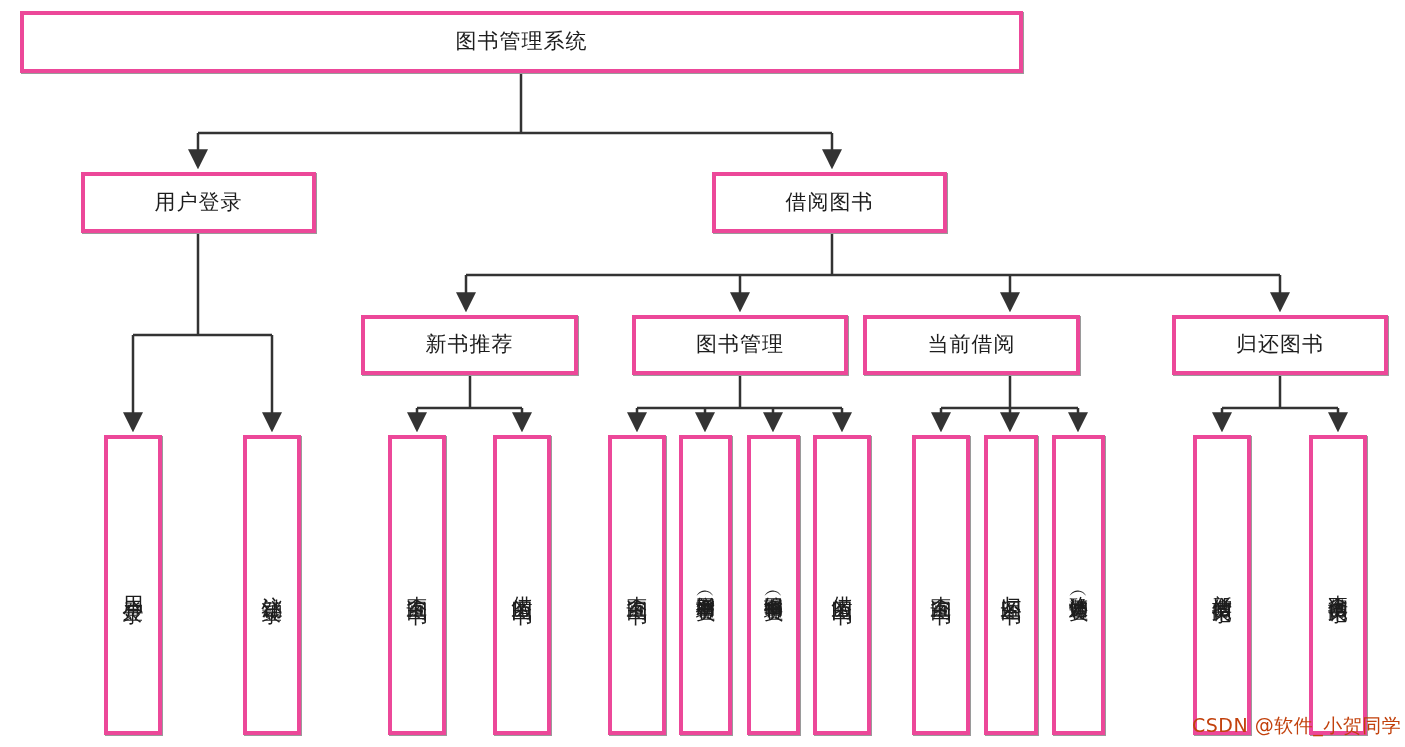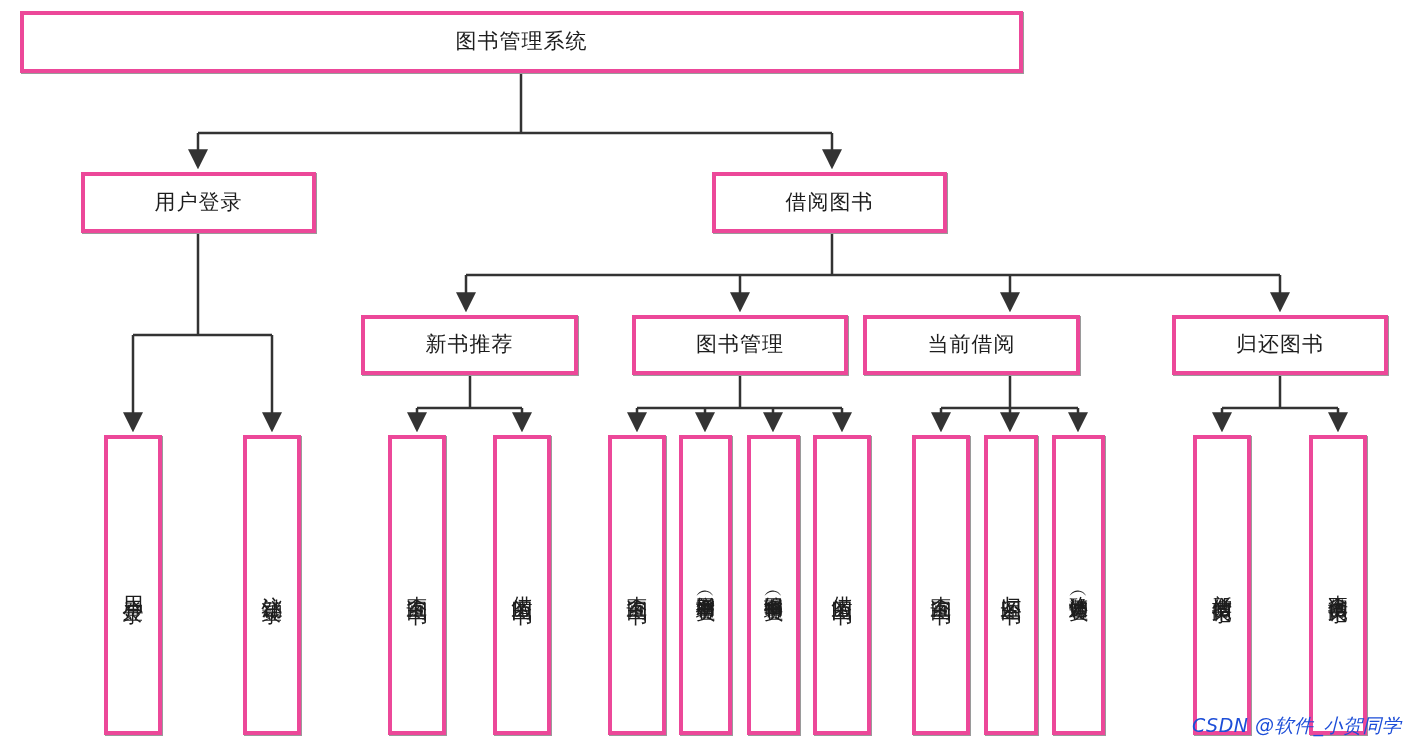--- a/index.html
+++ b/index.html
@@ -55,26 +55,25 @@
     text-align: center;
     white-space: nowrap;
   }
   .node.vert .vlabel {
     writing-mode: vertical-rl;
     text-orientation: upright;
     display: block;
   }
   .watermark {
     position: absolute;
-    color: #1d4ed8;
+    color: #c2410c;
     font-size: 19px;
     letter-spacing: 0.5px;
     white-space: nowrap;
     font-family: "DejaVu Sans", "Liberation Sans", sans-serif;
-    font-style: italic;
   }
 </style>
 </head>
 <body>
 
 <div id="diagram-root">
 
   <svg id="edge-layer" viewBox="0 0 1405 747" width="1405" height="747" xmlns="http://www.w3.org/2000/svg">
     <defs>
       <marker id="arrow" viewBox="0 0 12 12" refX="10" refY="6" markerWidth="8" markerHeight="8" orient="auto-start-reverse">

